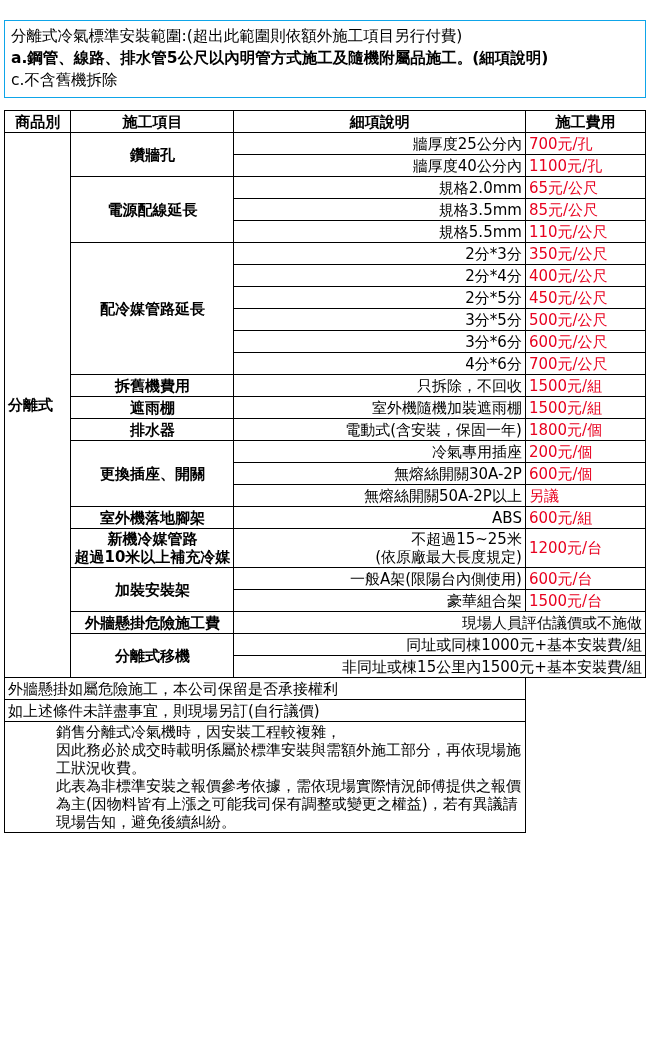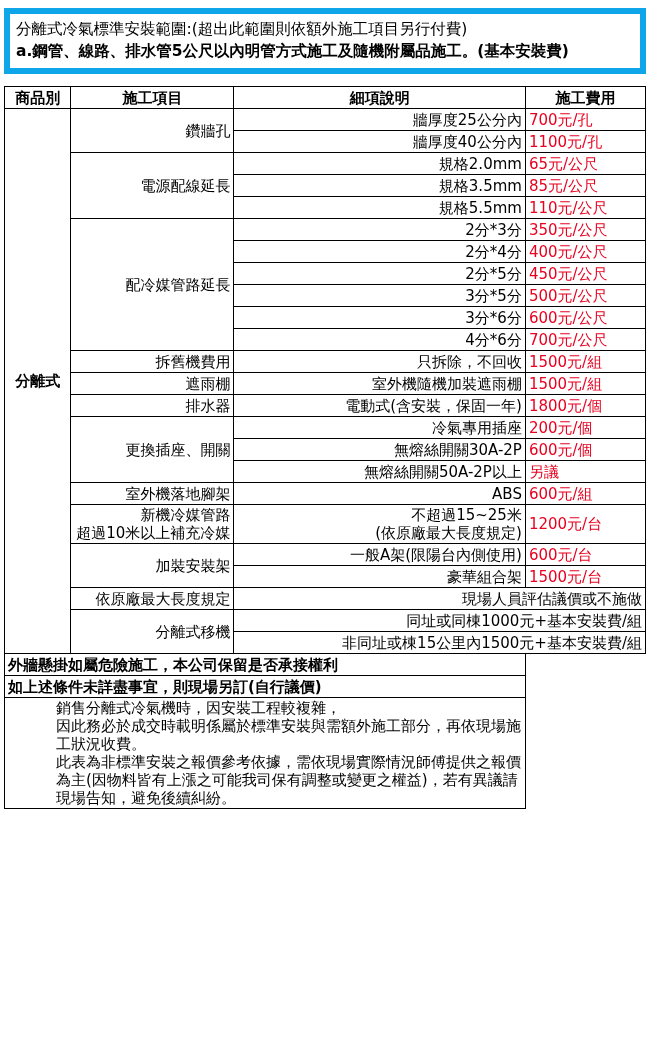--- a/index.html
+++ b/index.html
@@ -16,22 +16,22 @@
   }
   .page {
     width: 650px;
     height: 1044px;
     position: relative;
     box-sizing: border-box;
   }
 
   
   .notice {
-    margin: 8px 4px 0 4px;
-    border: 6px solid #0ea5e9;
+    margin: 20px 4px 0 4px;
+    border: 1px solid #0ea5e9;
     padding: 4px 6px 6px 6px;
     box-sizing: border-box;
     line-height: 1.42;
     font-size: 15.5px;
   }
   .notice p {
     margin: 0;
     padding: 0;
   }
   .bold-red-line { font-weight: bold; }
@@ -47,55 +47,56 @@
   }
   table.price td, table.price th {
     border: 1px solid #000000;
     padding: 1px 3px;
     font-size: 15px;
     vertical-align: middle;
     line-height: 1.2;
     height: 22px;
     box-sizing: border-box;
   }
-  .c-cat { width: 62px; text-align: center; font-weight: bold; }
-  .c-item { width: 152px; text-align: right; font-weight: normal; }
+  .c-cat { width: 62px; text-align: left; font-weight: bold; }
+  .c-item { width: 152px; text-align: center; font-weight: bold; }
   .c-desc { width: 272px; text-align: right; }
   .c-fee { width: 112px; color: #e8001f; }
 
   thead td {
     text-align: center;
     font-weight: bold;
     height: 26px;
     font-size: 16px;
   }
   .two-line { line-height: 1.18; }
 
   .foot td {
     text-align: left;
-    font-weight: bold;
+    font-weight: normal;
     color: #000;
     line-height: 1.3;
     height: auto;
     padding: 1px 4px;
   }
   .foot-block {
     padding: 2px 4px 3px 4px;
     line-height: 1.35;
   }
   .foot-block div { white-space: nowrap; margin-left: 48px; }
 </style>
 </head>
 <body>
 
 <div class="page">
 
   <div class="notice">
     <p>分離式冷氣標準安裝範圍:(超出此範圍則依額外施工項目另行付費)</p>
-    <p class="bold-red-line">a.鋼管、線路、排水管5公尺以內明管方式施工及隨機附屬品施工。(基本安裝費)</p>
+    <p class="bold-red-line">a.鋼管、線路、排水管5公尺以內明管方式施工及隨機附屬品施工。(細項說明)</p>
+    <p>c.不含舊機拆除</p>
   </div>
 
   <div class="tbl-wrap">
     <table class="price">
       <colgroup>
         <col style="width:62px">
           <col style="width:152px">
           <col style="width:272px">
           <col style="width:112px">
       </colgroup>
@@ -197,21 +198,21 @@
           <tr>
             <td class="c-item two-line" rowspan="2">加裝安裝架</td>
             <td class="c-desc two-line">一般A架(限陽台內側使用)</td>
             <td class="c-fee">600元/台</td>
           </tr>
           <tr>
             <td class="c-desc two-line">豪華組合架</td>
             <td class="c-fee">1500元/台</td>
           </tr>
           <tr>
-            <td class="c-item two-line" rowspan="1">依原廠最大長度規定</td>
+            <td class="c-item two-line" rowspan="1">外牆懸掛危險施工費</td>
             <td class="c-desc" colspan="2">現場人員評估議價或不施做</td>
           </tr>
           <tr>
             <td class="c-item two-line" rowspan="2">分離式移機</td>
             <td class="c-desc" colspan="2">同址或同棟1000元+基本安裝費/組</td>
           </tr>
           <tr>
             <td class="c-desc" colspan="2">非同址或棟15公里內1500元+基本安裝費/組</td>
           </tr>
           <tr class="foot">

